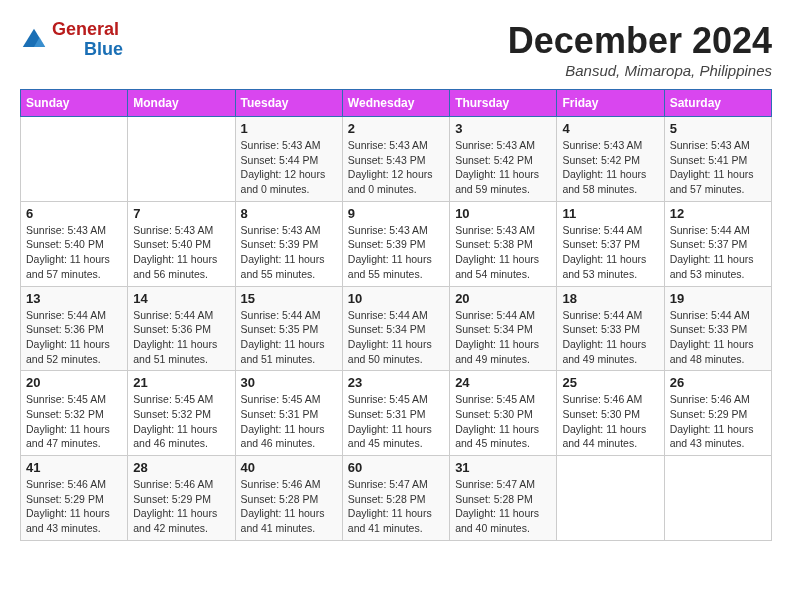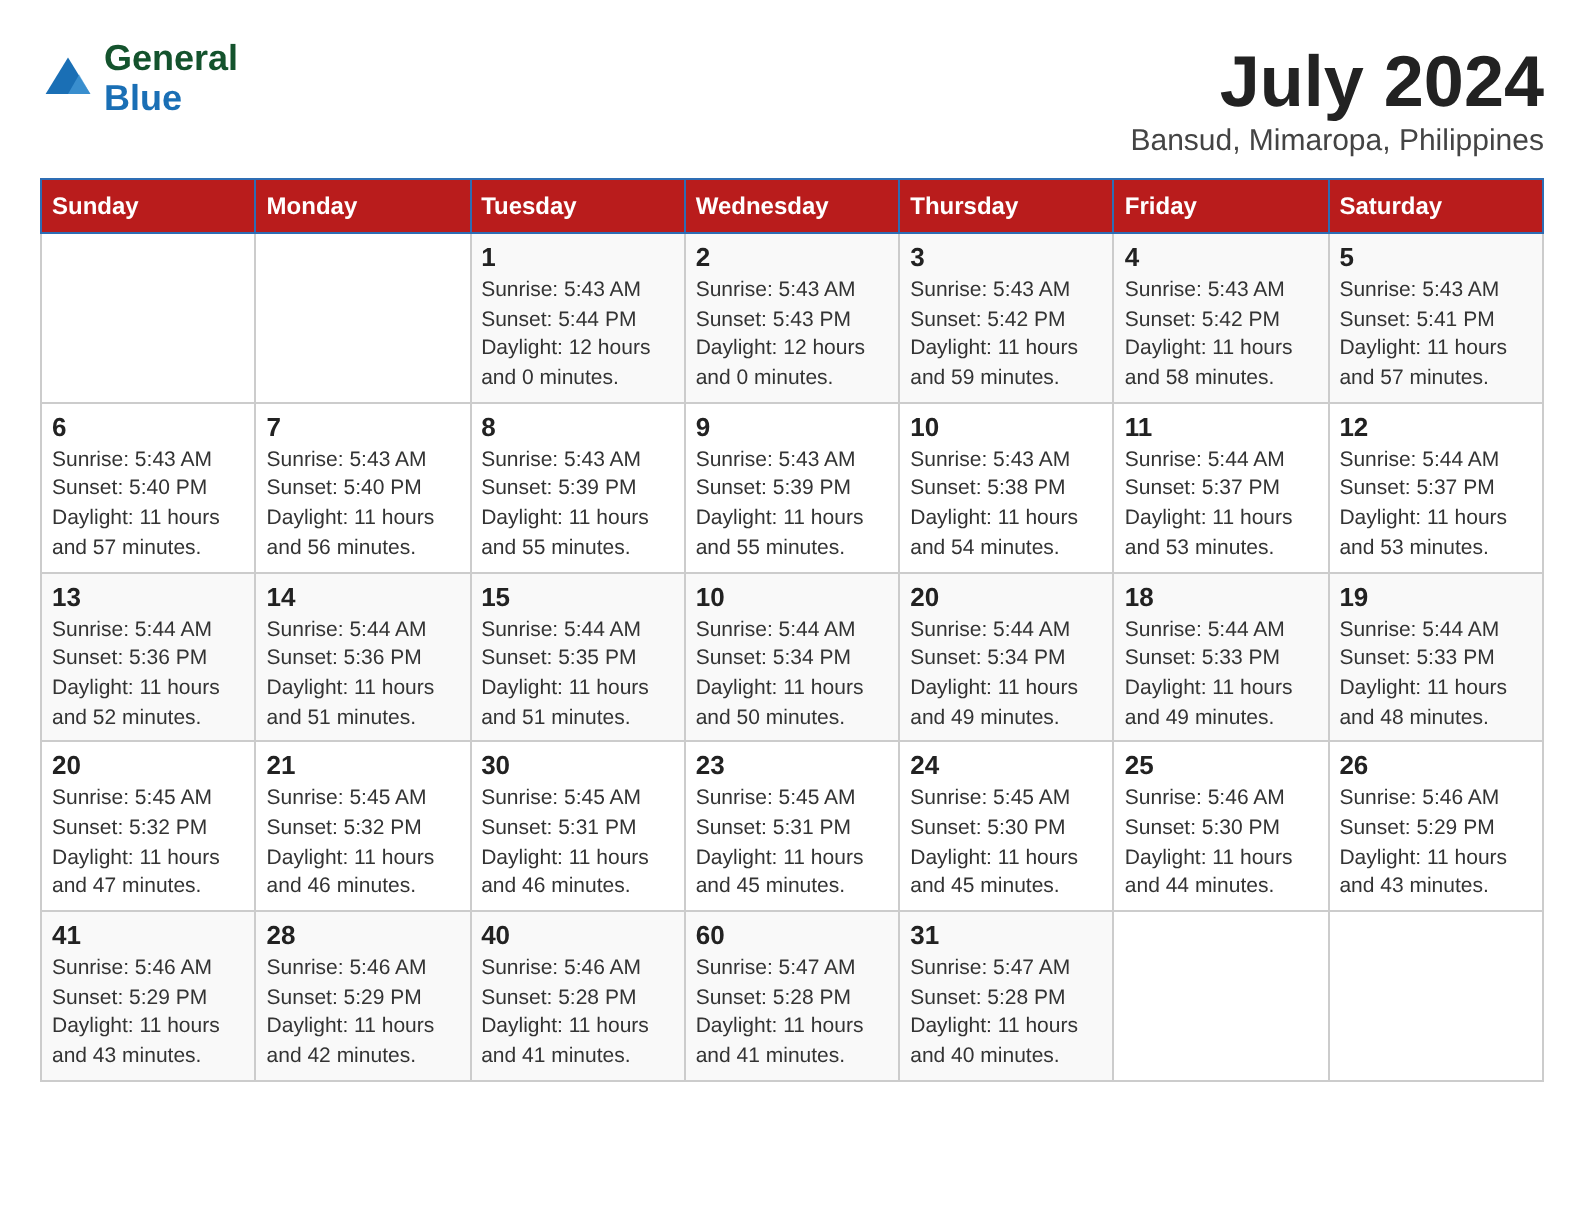--- a/index.html
+++ b/index.html
@@ -19,45 +19,46 @@
     .logo {
       display: flex;
       align-items: center;
       gap: 4px;
     }
     .logo-text {
       font-size: 18px;
       font-weight: bold;
       line-height: 1.1;
     }
-    .logo-general { color: #14532d; text-align: center; }
-    .logo-blue { color: #1a6fb5; }
+    .logo-general { color: #b91c1c; text-align: center; }
+    .logo-blue { color: #1a6fb5; margin-left: 32px; }
     .logo-icon {
       width: 28px;
       height: 28px;
     }
     .title-block {
       text-align: right;
     }
     .month-title {
       font-size: 36px;
       font-weight: bold;
       color: #222;
     }
     .subtitle {
       font-size: 15px;
       color: #444;
+      font-style: italic;
     }
     table {
       width: 100%;
       border-collapse: collapse;
       font-size: 11px;
     }
     thead tr th {
-      background-color: #b91c1c;
+      background-color: #d946ef;
       color: #fff;
       text-align: left;
       padding: 6px 5px;
       font-size: 12px;
       border: 1px solid #2e6db4;
     }
     tbody tr td {
       border: 1px solid #ccc;
       vertical-align: top;
       padding: 4px 5px;
@@ -90,21 +91,21 @@
     <svg class="logo-icon" viewBox="0 0 40 40">
       <polygon points="20,4 36,30 4,30" fill="#1a6fb5"></polygon>
       <polygon points="28,16 36,30 20,30" fill="#4fa3e0" opacity="0.6"></polygon>
     </svg>
     <div class="logo-text">
       <span class="logo-general">General</span><br>
       <span class="logo-blue">Blue</span>
     </div>
   </div>
   <div class="title-block">
-    <div class="month-title">July 2024</div>
+    <div class="month-title">December 2024</div>
     <div class="subtitle">Bansud, Mimaropa, Philippines</div>
   </div>
 </div>
 
 <table>
   <thead>
     <tr>
     <th>Sunday</th>
         <th>Monday</th>
         <th>Tuesday</th>

